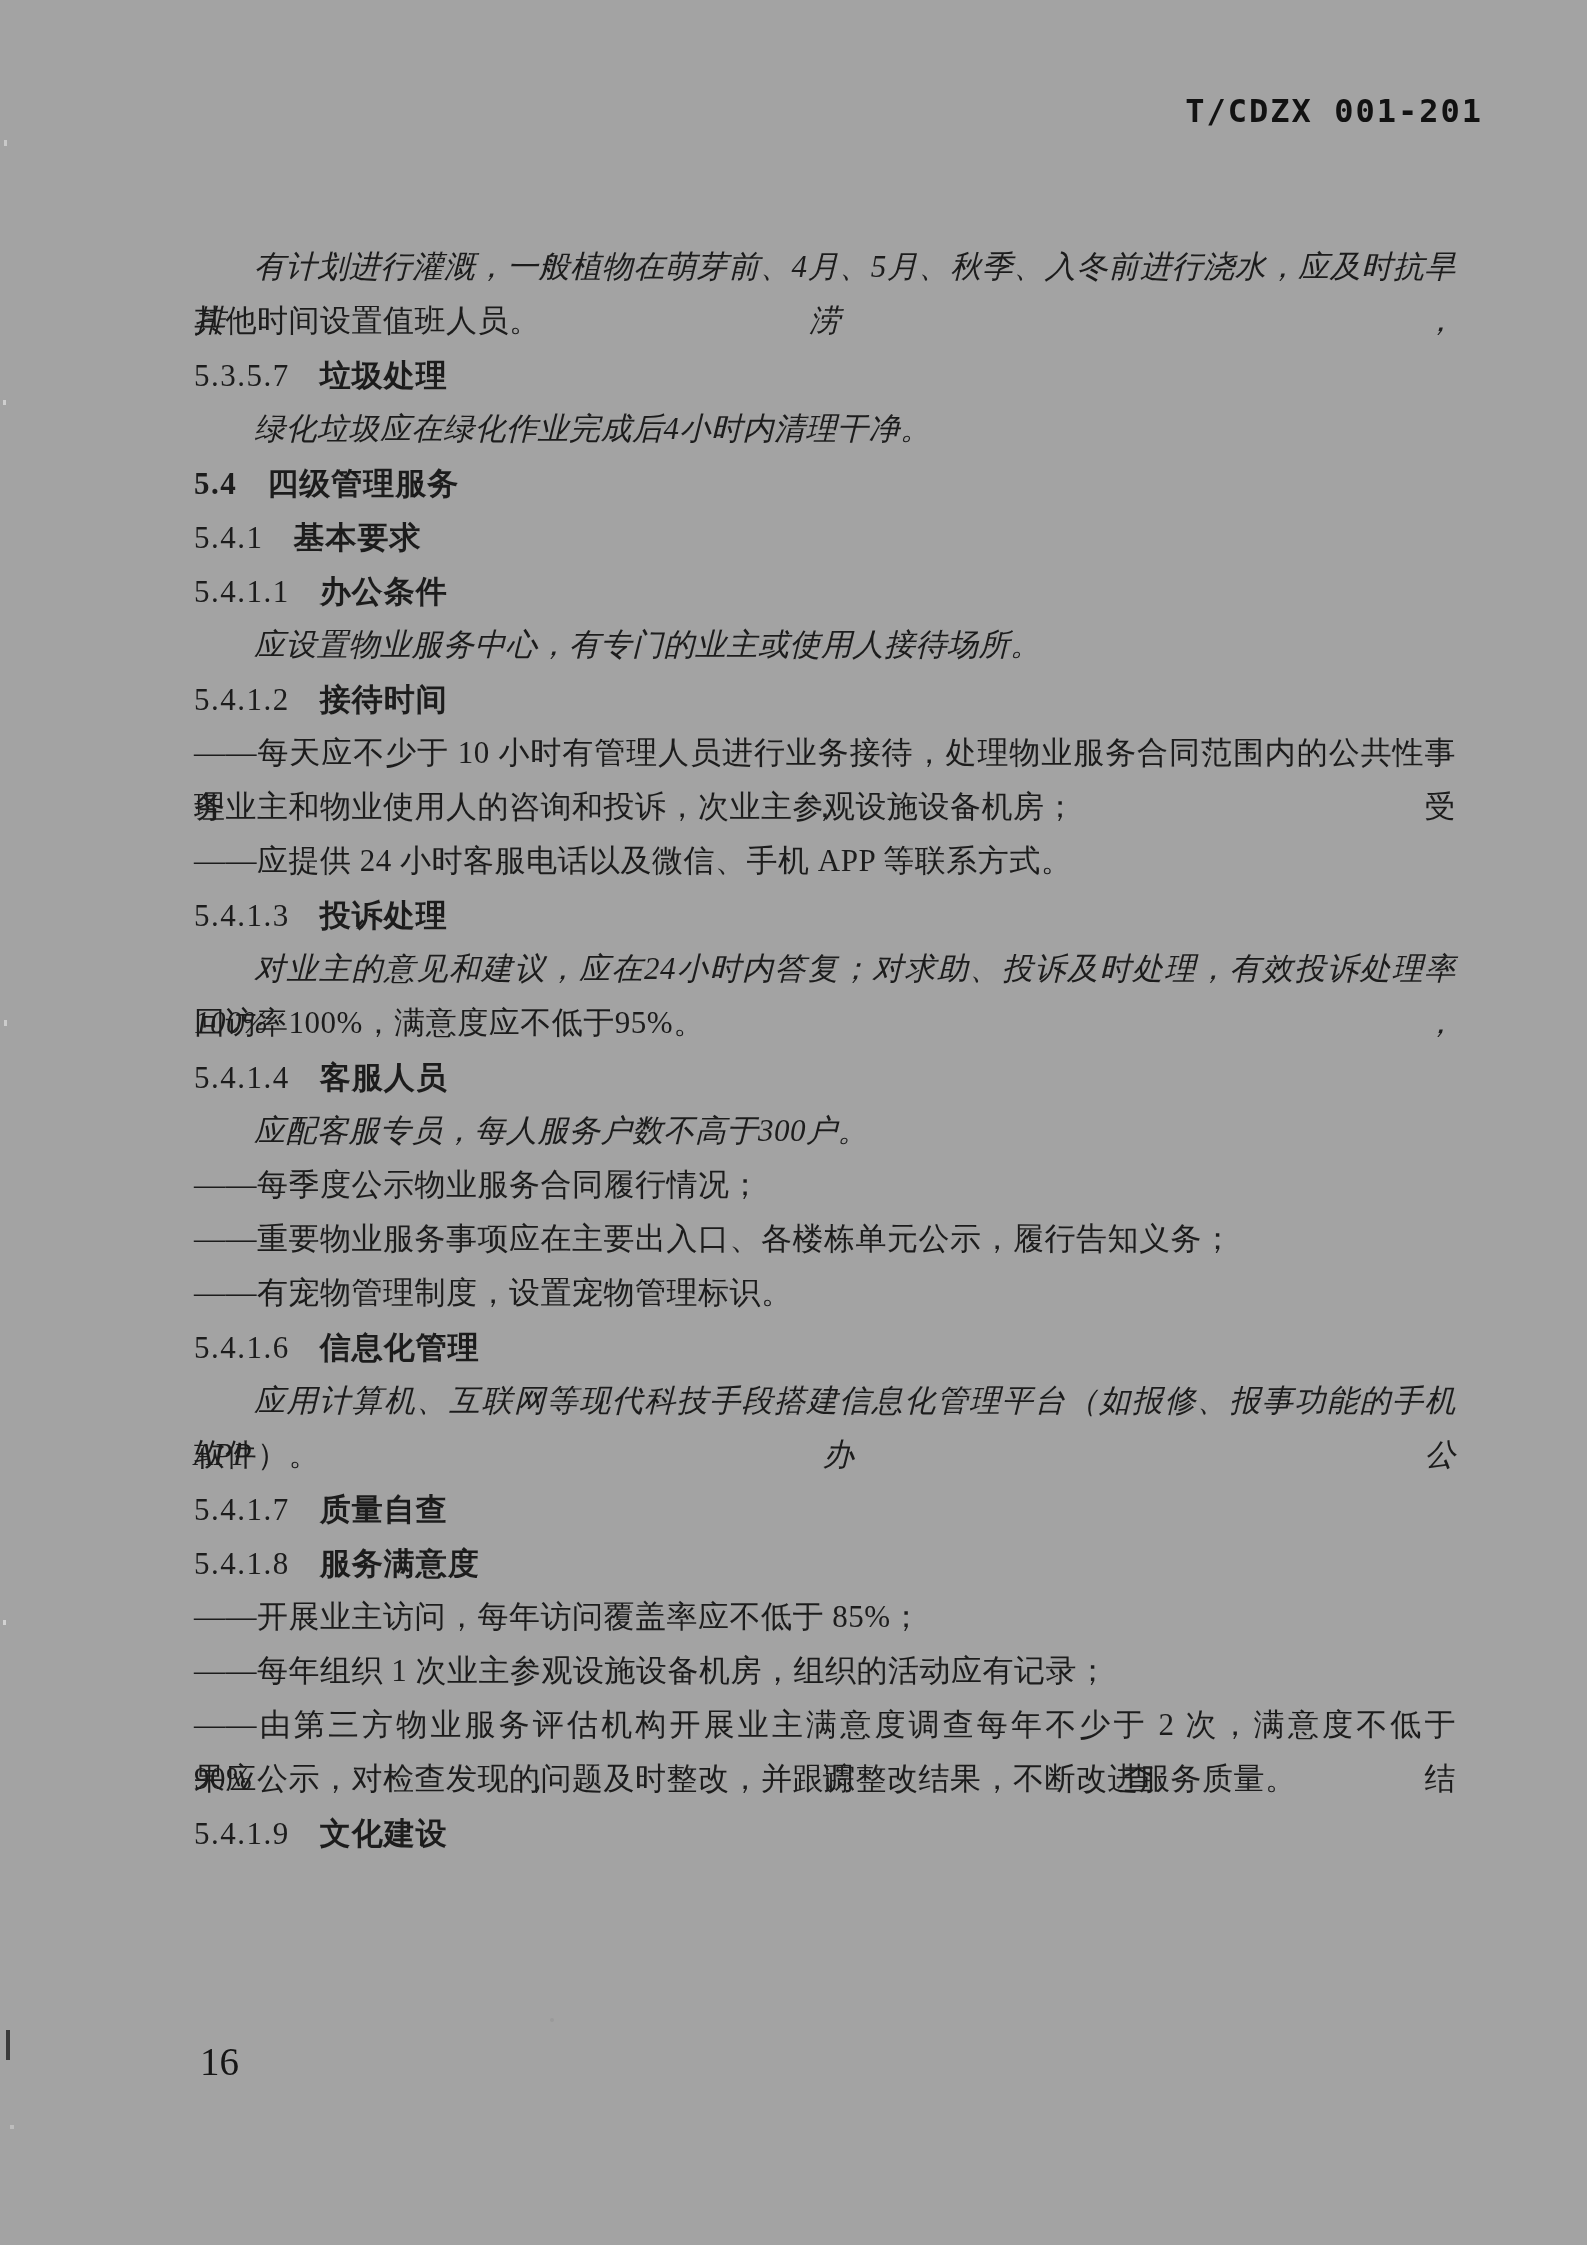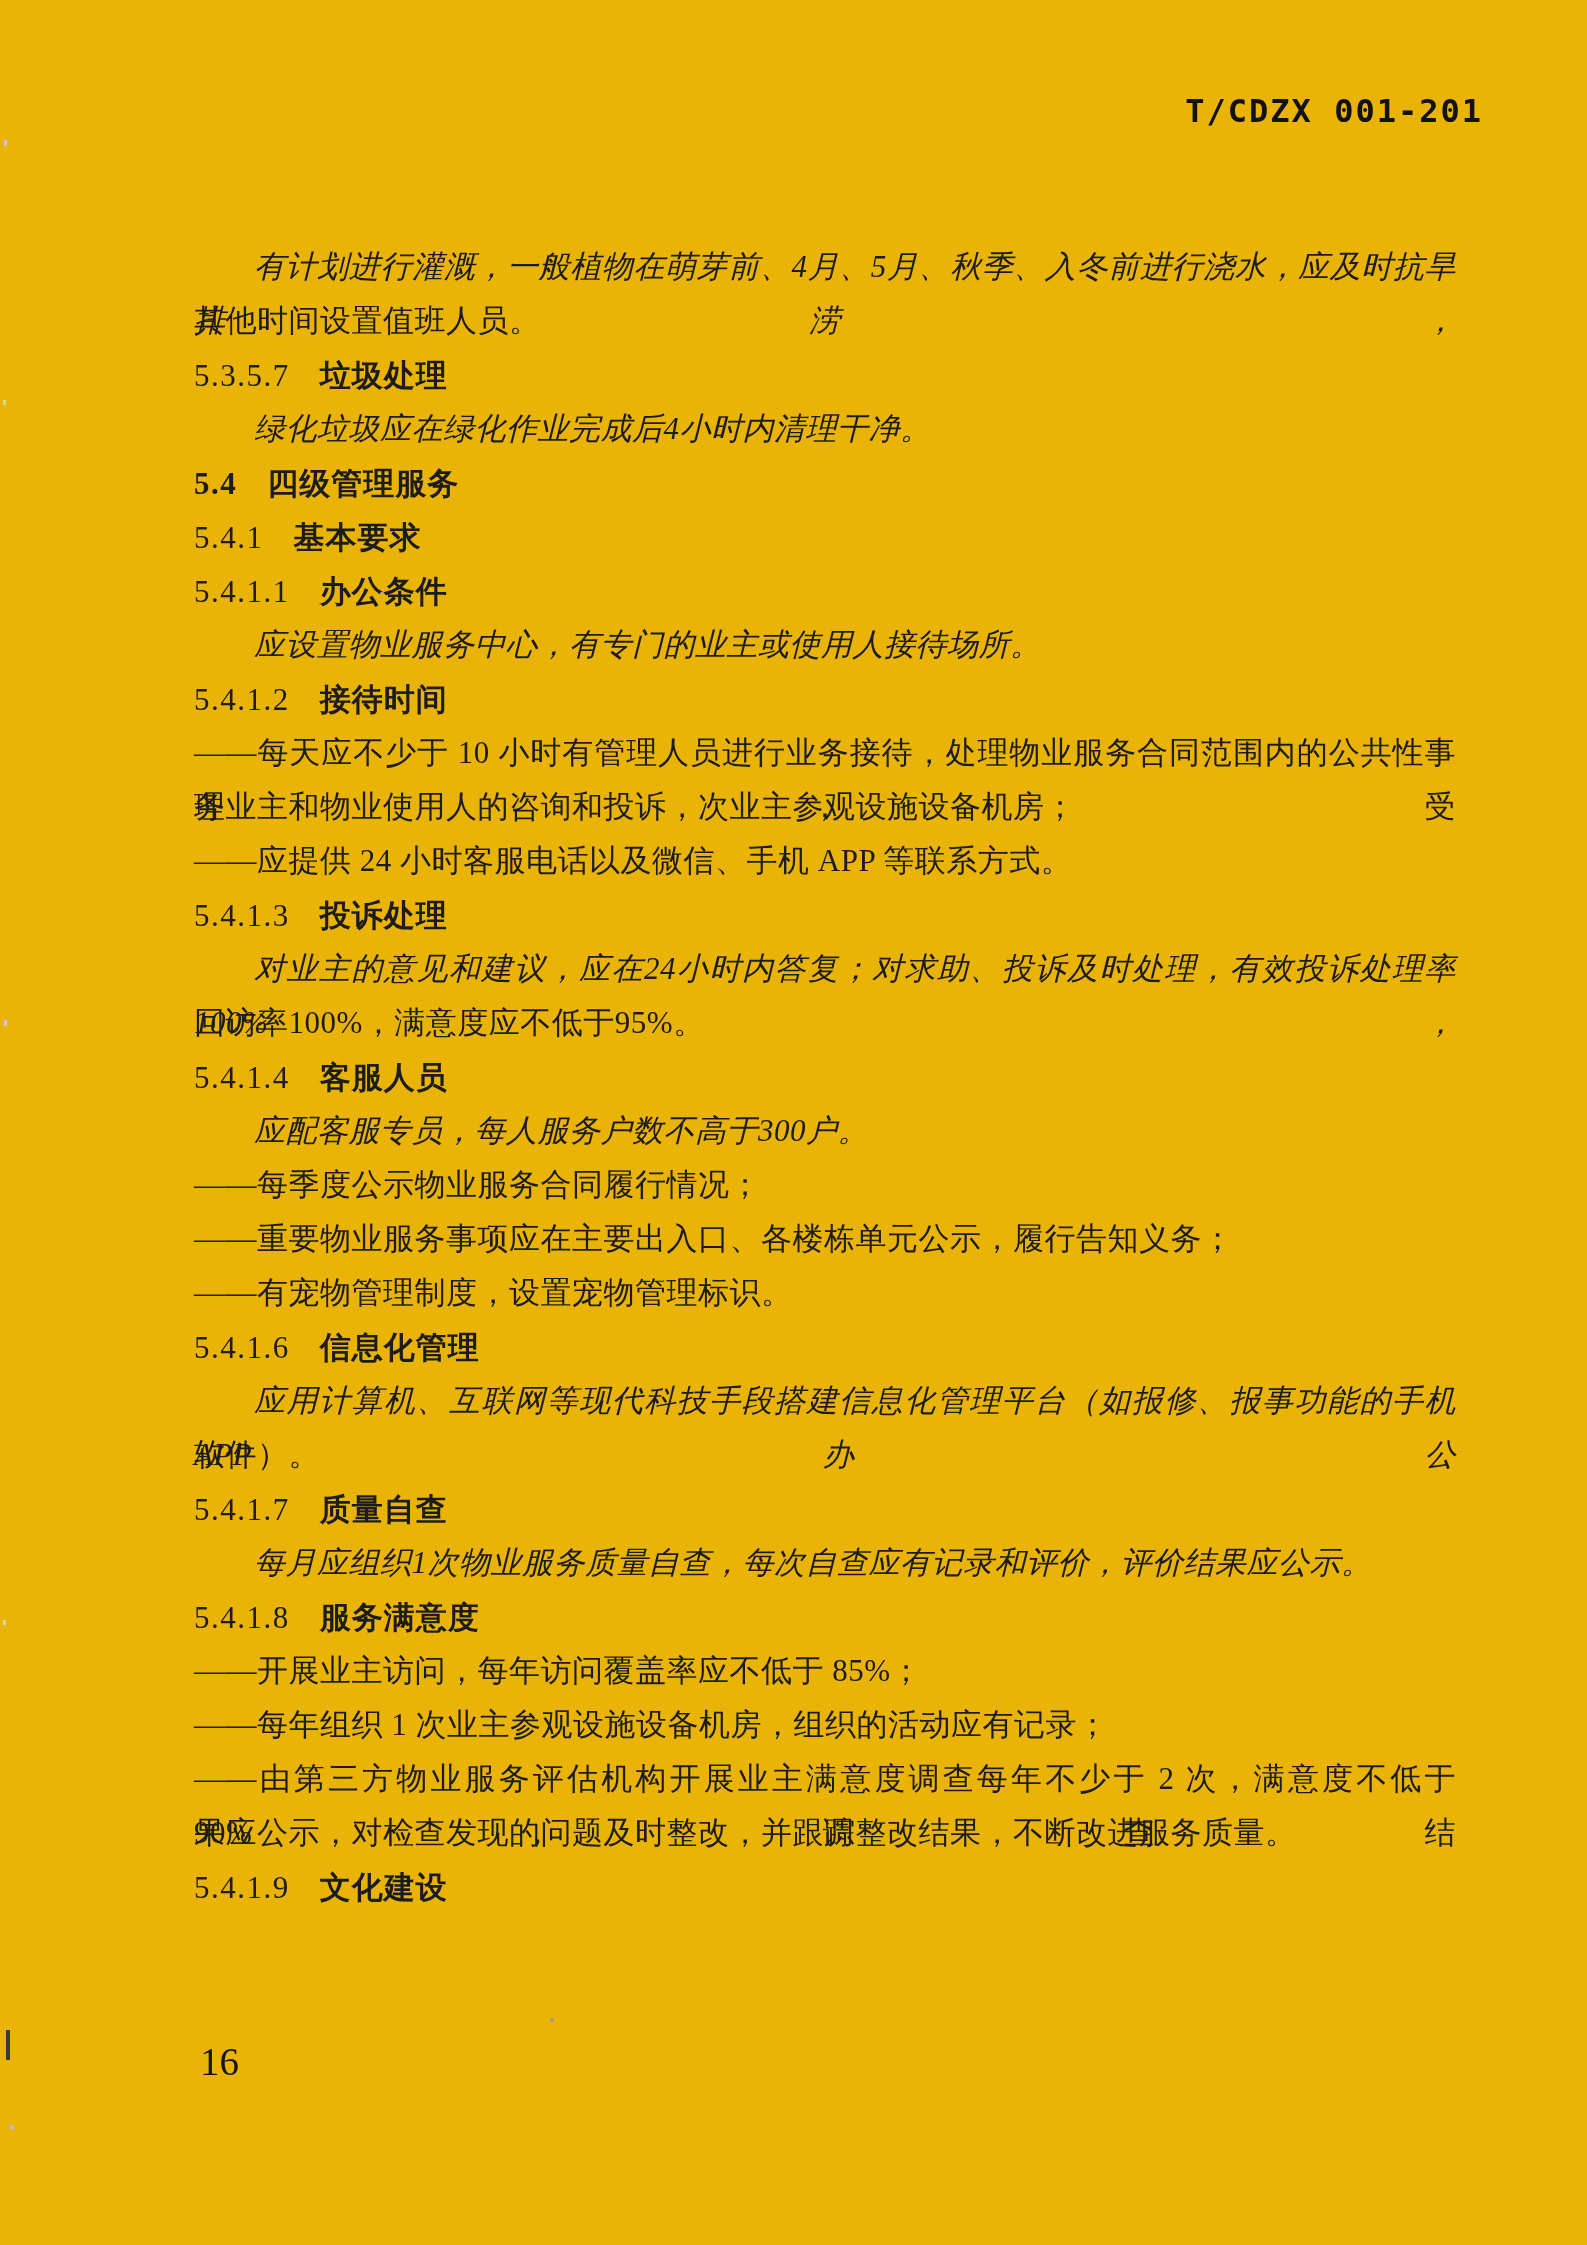--- a/index.html
+++ b/index.html
@@ -1,20 +1,20 @@
 <!DOCTYPE html>
 <html><head>
 <meta charset="utf-8">
 <style>
   html, body { margin: 0; padding: 0; background: #e8e8e8; }
   .page {
     position: relative;
     width: 1587px;
     height: 2245px;
-    background: #eab308;
+    background: #a3a3a3;
     font-family: "Liberation Serif", "DejaVu Serif", serif;
     color: #1c1c1c;
     overflow: hidden;
     margin: 0 auto;
   }
   .doc-header {
     position: absolute;
     top: 92px;
     right: 104px;
     font-family: "DejaVu Sans Mono", "Liberation Mono", monospace;
@@ -92,21 +92,20 @@
       <div class="line">回访率100%，满意度应不低于95%。</div>
       <div class="line h"><span class="hnum">5.4.1.4</span><span class="htitle">客服人员</span></div>
       <div class="line indent">应配客服专员，每人服务户数不高于300户。</div>
       <div class="line">——每季度公示物业服务合同履行情况；</div>
       <div class="line">——重要物业服务事项应在主要出入口、各楼栋单元公示，履行告知义务；</div>
       <div class="line">——有宠物管理制度，设置宠物管理标识。</div>
       <div class="line h"><span class="hnum">5.4.1.6</span><span class="htitle">信息化管理</span></div>
       <div class="line indent just">应用计算机、互联网等现代科技手段搭建信息化管理平台（如报修、报事功能的手机APP办公</div>
       <div class="line">软件）。</div>
       <div class="line h"><span class="hnum">5.4.1.7</span><span class="htitle">质量自查</span></div>
-      <div class="line indent">每月应组织1次物业服务质量自查，每次自查应有记录和评价，评价结果应公示。</div>
       <div class="line h"><span class="hnum">5.4.1.8</span><span class="htitle">服务满意度</span></div>
       <div class="line">——开展业主访问，每年访问覆盖率应不低于 85%；</div>
       <div class="line">——每年组织 1 次业主参观设施设备机房，组织的活动应有记录；</div>
       <div class="line just">——由第三方物业服务评估机构开展业主满意度调查每年不少于 2 次，满意度不低于 90%，调查结</div>
       <div class="line">果应公示，对检查发现的问题及时整改，并跟踪整改结果，不断改进服务质量。</div>
       <div class="line h"><span class="hnum">5.4.1.9</span><span class="htitle">文化建设</span></div>
     </div>
 
   <div class="page-number">16</div>
 

